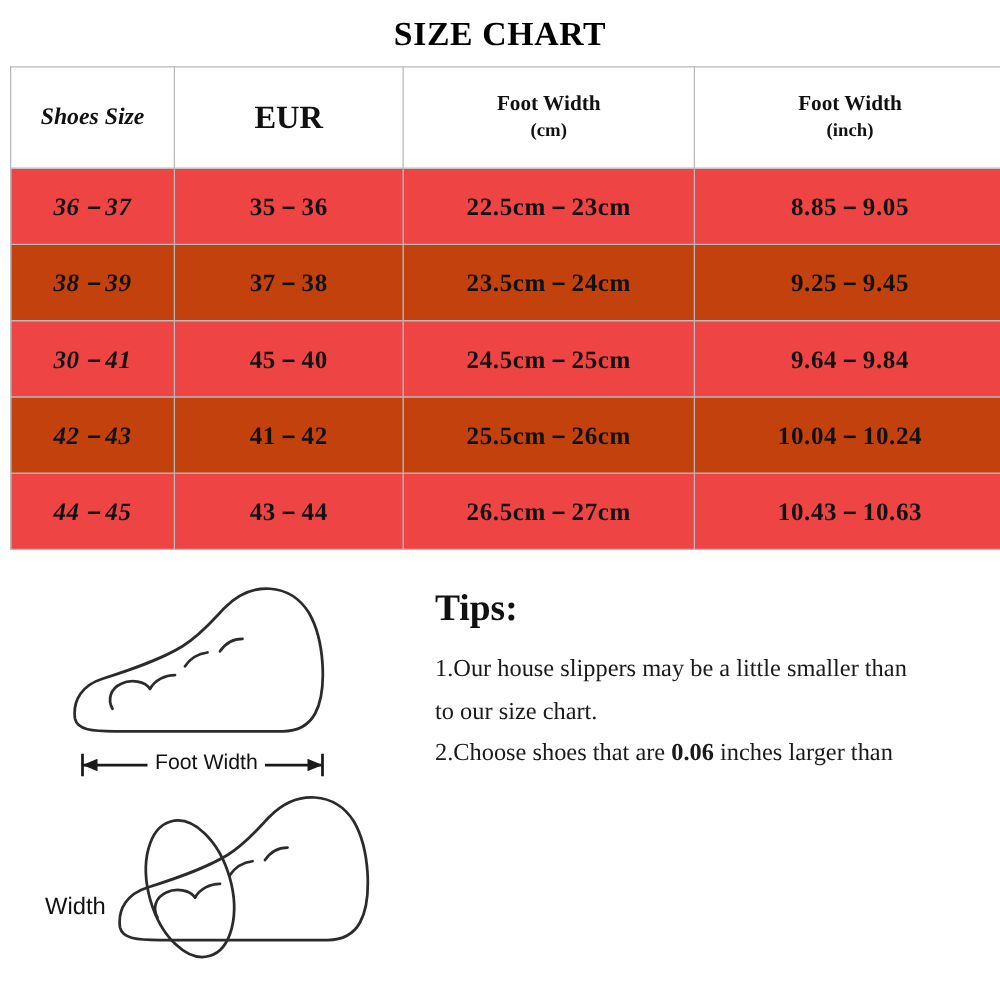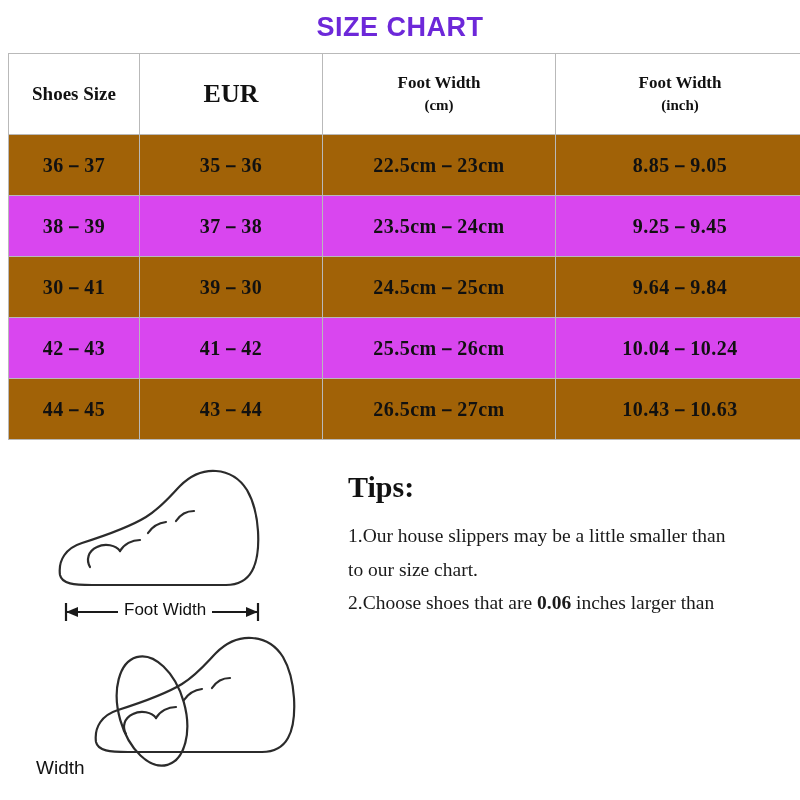--- a/index.html
+++ b/index.html
@@ -12,27 +12,27 @@
     height: 800px;
     position: relative;
     font-family: "Liberation Serif", serif;
     color: #111111;
     overflow: hidden;
   }
 
   
   .title {
     text-align: center;
-    font-family: Liberation Sans, sans-serif;
+    font-family: Liberation Serif, serif;
     font-weight: bold;
     font-size: 27px;
     letter-spacing: 0.5px;
     padding-top: 12px;
     padding-bottom: 10px;
-    color: #6d28d9;
+    color: #000000;
   }
 
   
   .table-wrap {
     padding: 0 8px;
   }
   table.size-chart {
     width: 784px;
     border-collapse: collapse;
     table-layout: fixed;
@@ -48,24 +48,24 @@
     height: 78px;
     background: #ffffff;
     font-weight: bold;
   }
   table.size-chart tbody td {
     height: 58px;
     font-size: 20px;
     font-weight: bold;
     letter-spacing: 0.5px;
   }
-  tbody tr.odd td { background: #a16207; margin-top: 37px; }
-  tbody tr.even td { background: #d946ef; }
-
-  .col-0 { width: 128px; }
+  tbody tr.odd td { background: #ef4444; margin-top: 37px; }
+  tbody tr.even td { background: #c2410c; }
+
+  .col-0 { width: 128px; font-style: italic; }
   .col-1 { width: 180px; }
   .col-2 { width: 230px; }
   .col-3 { width: 246px; }
 
   .th-shoes { font-size: 19px; }
   .th-eur   { font-size: 26px; }
   .th-fw    { font-size: 17px; line-height: 1.45; }
   .th-fw .unit { display: block; font-size: 15px; }
 
   
@@ -105,21 +105,21 @@
     top: 600px;
     font-family: "Liberation Sans", sans-serif;
     font-size: 17px;
     color: #111111;
     background: #ffffff;
     padding: 0 6px;
   }
   .label-width {
     position: absolute;
     left: 36px;
-    top: 757px;
+    top: 715px;
     font-family: "Liberation Sans", sans-serif;
     font-size: 19px;
     color: #111111;
   }
   svg.foot-svg {
     position: absolute;
     left: 0;
     top: 0;
   }
 </style>
@@ -152,21 +152,21 @@
         <td class="col-3">8.85－9.05</td>
       </tr>
       <tr class="even">
         <td class="col-0">38－39</td>
         <td class="col-1">37－38</td>
         <td class="col-2">23.5cm－24cm</td>
         <td class="col-3">9.25－9.45</td>
       </tr>
       <tr class="odd">
         <td class="col-0">30－41</td>
-        <td class="col-1">39－30</td>
+        <td class="col-1">45－40</td>
         <td class="col-2">24.5cm－25cm</td>
         <td class="col-3">9.64－9.84</td>
       </tr>
       <tr class="even">
         <td class="col-0">42－43</td>
         <td class="col-1">41－42</td>
         <td class="col-2">25.5cm－26cm</td>
         <td class="col-3">10.04－10.24</td>
       </tr>
       <tr class="odd">

